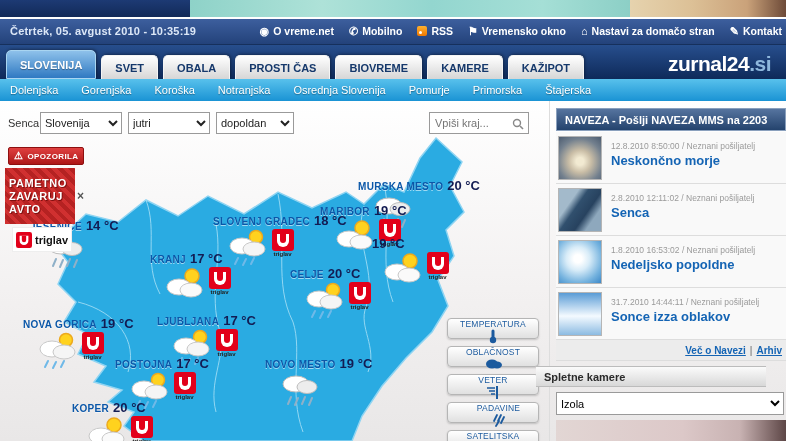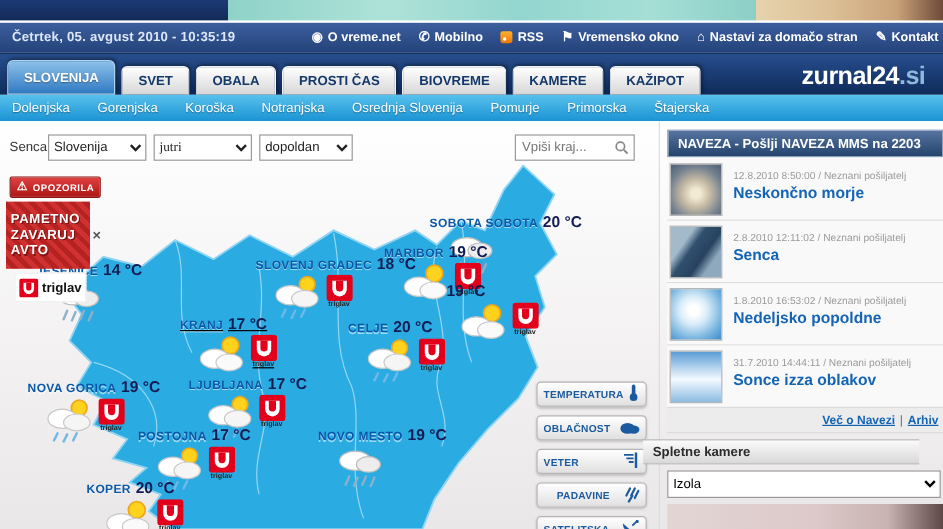--- a/index.html
+++ b/index.html
@@ -59,21 +59,21 @@
   #map-svg{position:absolute;left:48px;top:132px;}
   .city{position:absolute;white-space:nowrap;cursor:pointer;}
   .city-row{display:block;}
   .city-name{color:#0b57a8;font-weight:bold;font-size:10px;letter-spacing:.3px;text-shadow:0 1px 0 rgba(255,255,255,.55);}
   .city-temp{color:#131c53;font-weight:bold;font-size:13px;margin-left:4px;}
   .city-icons{display:flex;align-items:flex-start;gap:2px;margin-top:0;margin-left:14px;}
   .triglav{display:flex;flex-direction:column;align-items:center;width:23px;}
   .triglav-label{font-size:6px;color:#222;font-weight:bold;line-height:6px;}
 
   
-  .layer-btn{position:absolute;left:447px;width:92px;height:21px;background:linear-gradient(#ffffff,#e0e0e0);border:1px solid #b5b5b5;border-radius:4px;display:flex;align-items:center;justify-content:space-between;padding:0 5px;color:#1b5a9e;font-size:8.5px;font-weight:bold;box-shadow:0 1px 2px rgba(0,0,0,.18);cursor:pointer;letter-spacing:.2px;}
+  .layer-btn{position:absolute;left:447px;width:92px;height:21px;background:linear-gradient(#ffffff,#e0e0e0);border:1px solid #b5b5b5;border-radius:4px;display:flex;align-items:center;justify-content:space-between;padding:0 5px;color:#1b5a9e;font-size:8.5px;font-weight:normal;box-shadow:0 1px 2px rgba(0,0,0,.18);cursor:pointer;letter-spacing:.2px;flex-direction:column;}
 
   
   .naveza-header{position:absolute;left:556px;top:108px;width:230px;height:23px;background:linear-gradient(#56749f,#24436d);border:1px solid #8aa0bd;color:#fff;font-size:11px;font-weight:bold;display:flex;align-items:center;padding:0 8px;white-space:nowrap;overflow:hidden;}
   #naveza-items{position:absolute;left:556px;top:132px;width:230px;}
   .naveza-item{height:52px;border-bottom:1px solid #ddd;background:#f9f9f9;display:flex;padding:4px 0 4px 2px;gap:9px;}
   .thumb{width:44px;height:44px;border:1px solid #b5b5b5;flex:none;cursor:pointer;}
   .thumb.sea-sunset{background:radial-gradient(circle at 50% 58%,#f2ead2 12%,#c9bda6 35%,#73808e 70%,#4c5c70);}
   .thumb.shadow{background:linear-gradient(125deg,#a3bacb 28%,#31506e 42%,#27425f 62%,#8ea8bd 78%);}
   .thumb.sun-clouds{background:radial-gradient(circle at 45% 42%,#ffffff 12%,#d8ecf8 35%,#74b2de 72%,#3c88c8);}
   .thumb.clouds{background:linear-gradient(#5a9cd6,#f4faff 55%,#8cbbe2);}
@@ -183,21 +183,21 @@
             <svg width="22" height="22" viewBox="0 0 22 22">
               <rect width="22" height="22" rx="3" fill="#e2001a"></rect>
               <path d="M5 5 h12 v7 a6 6 0 0 1 -12 0 z" fill="#fff"></path>
               <path d="M8 5 h6 v6 a3 3 0 0 1 -6 0 z" fill="#e2001a"></path>
             </svg>
             <span class="triglav-label">triglav</span>
           </span>
         </div>
       </div>
       <div class="city" style="left: 358px; top: 176px;">
-        <div class="city-row"><span class="city-name">SOBOTA SOBOTA</span><span class="city-temp">20 °C</span></div>
+        <div class="city-row"><span class="city-name">MURSKA MESTO</span><span class="city-temp">20 °C</span></div>
         <div class="city-icons">
           <span class="wicon"><svg width="42" height="36" viewBox="0 0 42 36">
               <ellipse cx="17" cy="12" rx="13" ry="8" fill="#fff" stroke="#bdbdbd"></ellipse>
               <ellipse cx="28" cy="15" rx="10" ry="6.5" fill="#ededed" stroke="#bdbdbd"></ellipse>
               <g stroke="#8fb0c8" stroke-width="2" stroke-linecap="round">
                 <line x1="12" y1="25" x2="9" y2="32"></line>
                 <line x1="19" y1="26" x2="16" y2="33"></line>
                 <line x1="26" y1="25" x2="23" y2="32"></line>
                 <line x1="33" y1="26" x2="30" y2="33"></line>
               </g>
@@ -233,21 +233,21 @@
           <span class="triglav">
             <svg width="22" height="22" viewBox="0 0 22 22">
               <rect width="22" height="22" rx="3" fill="#e2001a"></rect>
               <path d="M5 5 h12 v7 a6 6 0 0 1 -12 0 z" fill="#fff"></path>
               <path d="M8 5 h6 v6 a3 3 0 0 1 -6 0 z" fill="#e2001a"></path>
             </svg>
             <span class="triglav-label">triglav</span>
           </span>
         </div>
       </div>
-      <div class="city" style="left: 150px; top: 261px; text-decoration: underline;">
+      <div class="city" style="left: 150px; top: 249px;">
         <div class="city-row"><span class="city-name">KRANJ</span><span class="city-temp">17 °C</span></div>
         <div class="city-icons">
           <span class="wicon"><svg width="42" height="32" viewBox="0 0 42 32">
               <circle cx="28" cy="9" r="7" fill="#ffd21e" stroke="#eda91c" stroke-width="1.5"></circle>
               <ellipse cx="15" cy="20" rx="12" ry="8" fill="#fff" stroke="#c8c8c8"></ellipse>
               <ellipse cx="27" cy="23" rx="11" ry="7" fill="#fafafa" stroke="#c8c8c8"></ellipse>
             </svg></span>
           <span class="triglav">
             <svg width="22" height="22" viewBox="0 0 22 22">
               <rect width="22" height="22" rx="3" fill="#e2001a"></rect>
@@ -427,21 +427,21 @@
             <path d="M2 3 a9 9 0 0 0 10 9 z" fill="#1b5a9e"></path>
             <line x1="10" y1="5" x2="14" y2="1" stroke="#1b5a9e" stroke-width="1.5"></line>
             <circle cx="14" cy="1.5" r="1.3" fill="#1b5a9e"></circle>
             <line x1="7" y1="11" x2="7" y2="14" stroke="#1b5a9e" stroke-width="1.5"></line>
           </svg></span>
       </div>
     </div>
 
   <span class="filter-label">Senca:</span>
   <select class="fselect" id="f-select-0" style="left:40px;width:82px;"><option>Slovenija</option></select>
-  <select class="fselect" id="f-select-1" style="left:128px;width:82px;font-family:Liberation Serif, serif;"><option>jutri</option></select>
+  <select class="fselect" id="f-select-1" style="left:128px;width:82px;"><option>jutri</option></select>
   <select class="fselect" id="f-select-2" style="left:216px;width:78px;"><option>dopoldan</option></select>
   <span class="search-wrap">
     <input class="search-input" type="text" placeholder="Vpiši kraj..." style="">
     <span class="search-btn" id="search-btn"><svg width="12" height="12" viewBox="0 0 12 12">
           <circle cx="5" cy="5" r="3.5" fill="none" stroke="#888" stroke-width="1.4"></circle>
           <line x1="8" y1="8" x2="11" y2="11" stroke="#888" stroke-width="1.6"></line>
         </svg></span>
   </span>
 
   <div class="opozorila">

